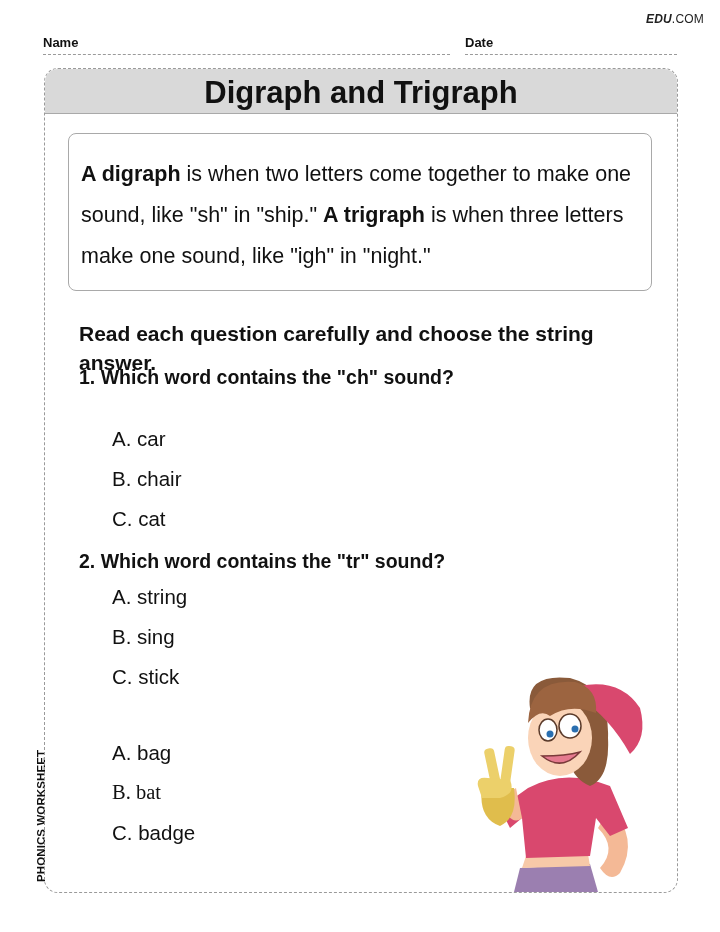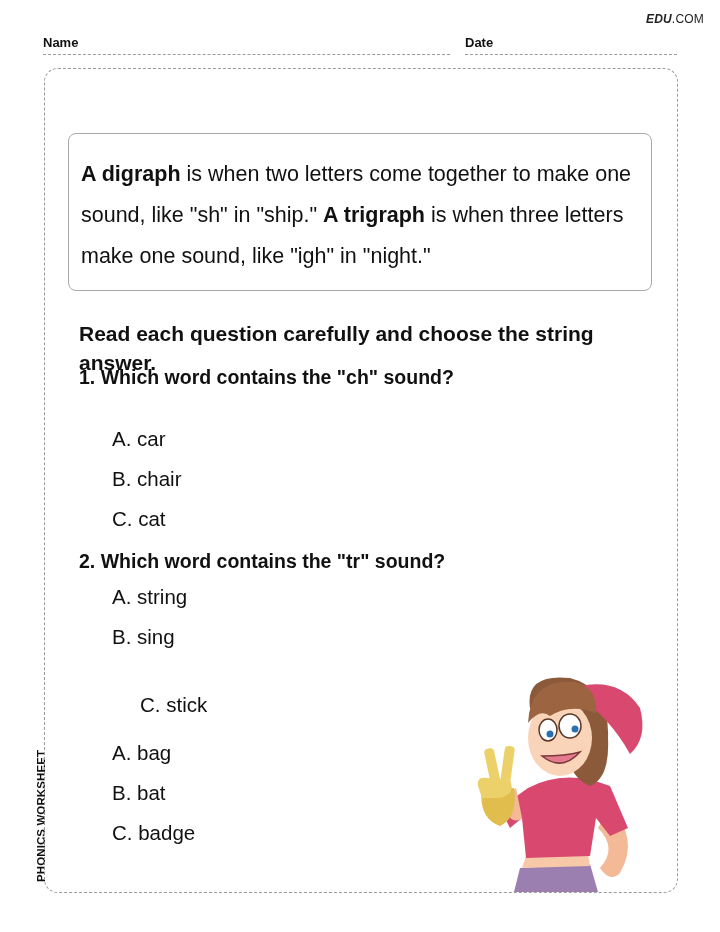--- a/index.html
+++ b/index.html
@@ -23,39 +23,40 @@
 <body>
 
 <div class="brand"><b>EDU</b><span class="rest">.COM</span></div>
 
 <div class="fieldline name-line"><span>Name</span></div>
 <div class="fieldline date-line"><span>Date</span></div>
 
 <div class="side-label">PHONICS WORKSHEET</div>
 
 <div class="panel">
+  <div class="panel-header">Digraph and Trigraph</div>
 
   <div class="defbox">
     <b>A digraph</b><span> is when two letters come together to make one sound, like "sh" in "ship." </span><b>A trigraph</b><span> is when three letters make one sound, like "igh" in "night."</span>
   </div>
 
   <div class="instructions">Read each question carefully and choose the string answer.</div>
 
   <div class="q" style="top:297px">1. Which word contains the "ch" sound?</div>
   <div class="opt" style="top:358px;">A. car</div>
   <div class="opt" style="top:398px;">B. chair</div>
   <div class="opt" style="top:438px;">C. cat</div>
 
   <div class="q" style="top:481px">2. Which word contains the "tr" sound?</div>
   <div class="opt" style="top:516px;">A. string</div>
   <div class="opt" style="top:556px;">B. sing</div>
-  <div class="opt" style="top:624px;margin-left:28px;">C. stick</div>
+  <div class="opt" style="top:596px;">C. stick</div>
 
   <div class="opt" style="top:672px;">A. bag</div>
-  <div class="opt" style="top:712px;">B. bat</div>
+  <div class="opt" style="top:712px;font-family:Liberation Serif, serif;">B. bat</div>
   <div class="opt" style="top:752px;">C. badge</div>
 </div>
 
 <svg class="girl" viewBox="0 0 200 224">
 
   <path d="M50 200 L120 196 L128 224 L44 224 Z" fill="#9b7fb0"></path>
 
   <path d="M56 188 L118 186 L120 198 L52 200 Z" fill="#f7c9a8"></path>
 
   <path d="M140 140 Q170 170 150 205 Q140 215 130 200 Q148 180 128 160 Z" fill="#f4b996"></path>

